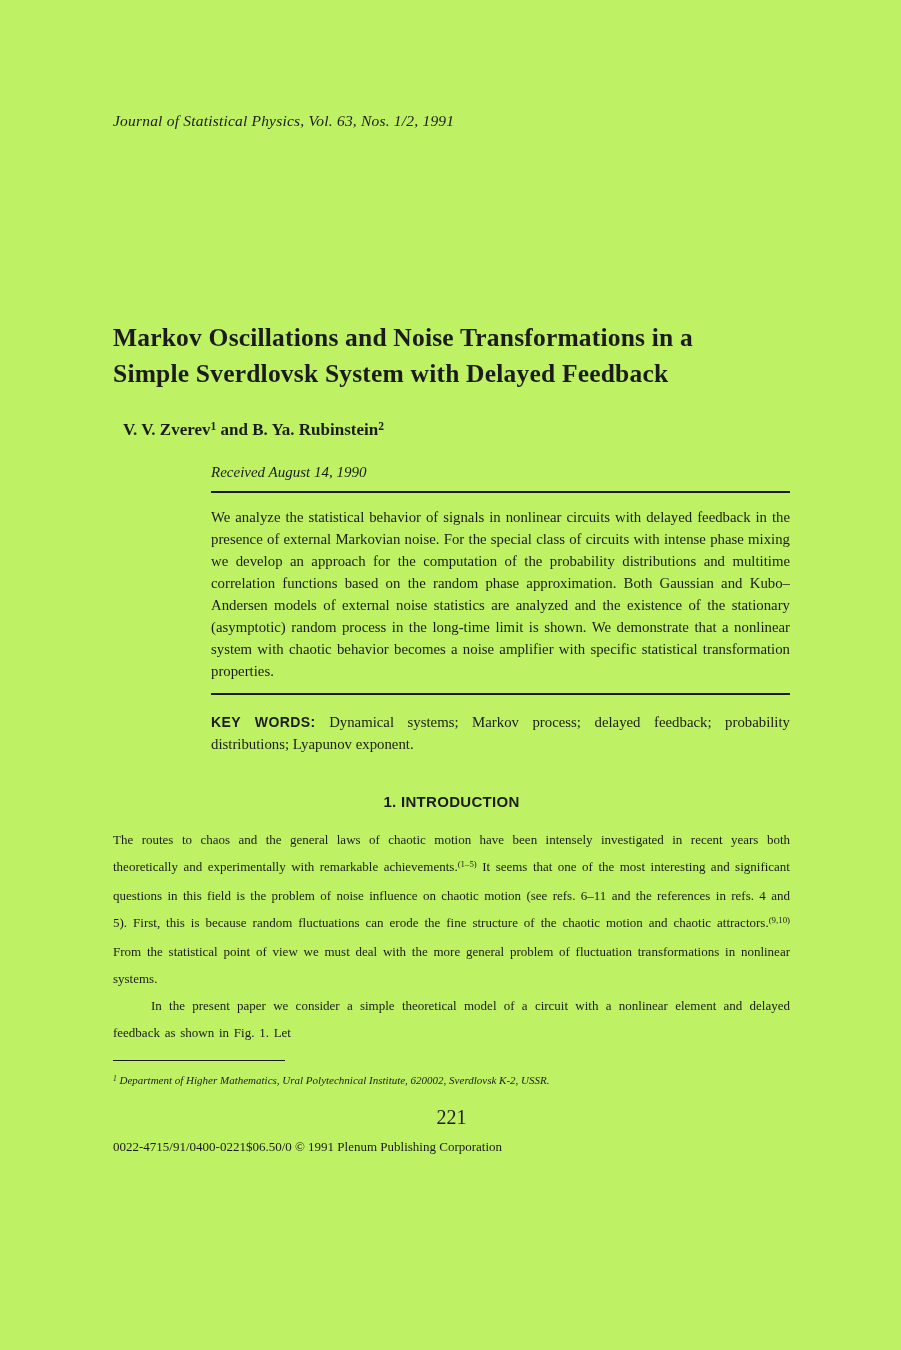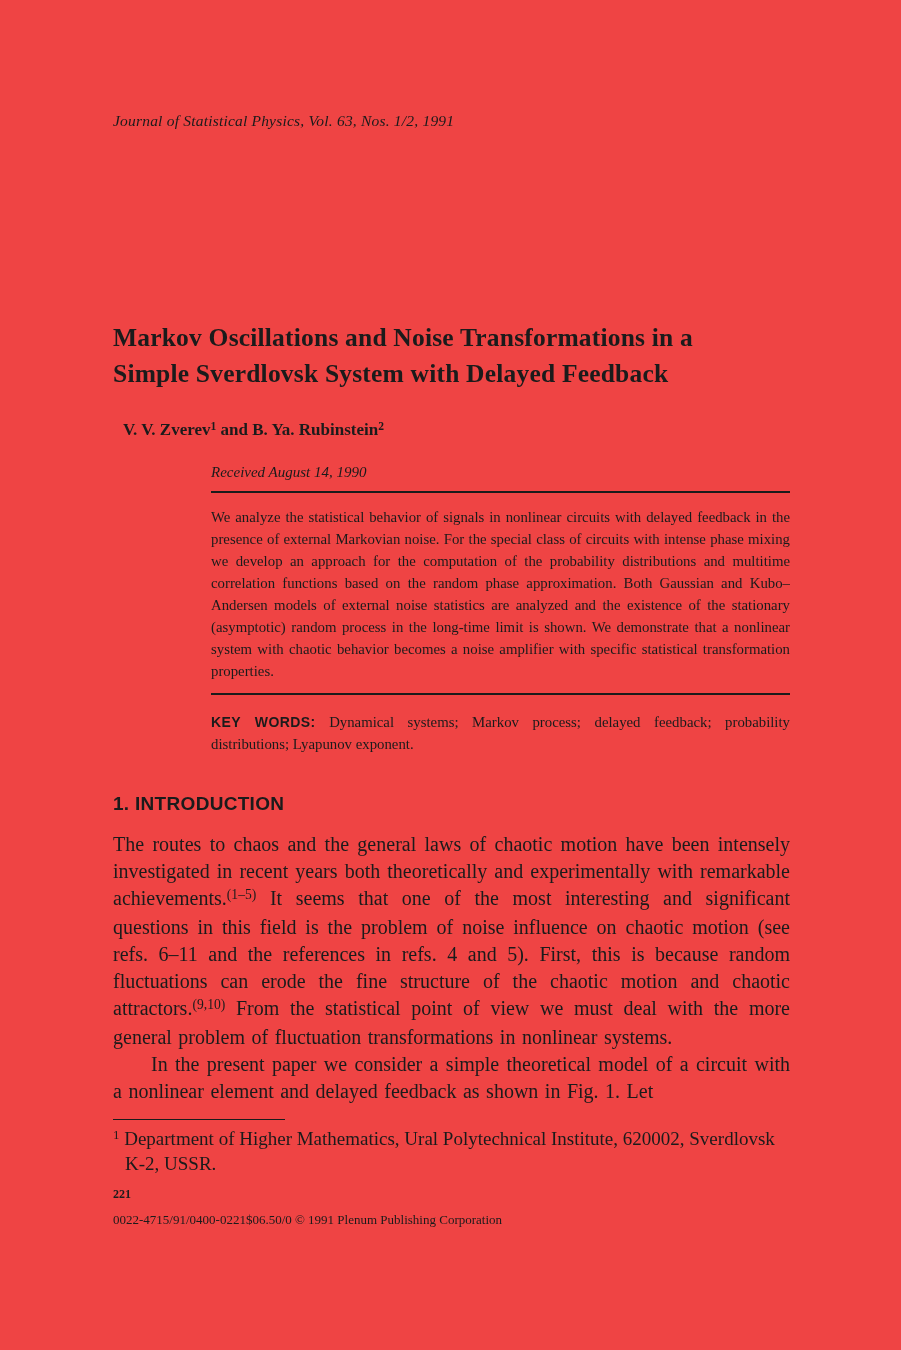--- a/index.html
+++ b/index.html
@@ -1,21 +1,21 @@
 <!DOCTYPE html>
 <html><head>
 <meta charset="utf-8">
 <style>
   html, body { margin: 0; padding: 0; background: #e8e8e8; }
   .page {
     position: relative;
     width: 901px;
     height: 1350px;
     margin: 0 auto;
-    background: #ef4444;
+    background: #bef264;
     overflow: hidden;
     font-family: "Liberation Serif", serif;
     color: #1b1b1b;
   }
   .content {
     position: absolute;
     left: 113px;
     top: 0;
     width: 677px;
   }
@@ -70,26 +70,27 @@
   .keywords-label {
     font-family: "Liberation Sans", sans-serif;
     font-weight: bold;
     font-size: 14px;
     letter-spacing: 0.4px;
   }
   .section-heading {
     margin: 38px 0 0 0;
     font-family: "Liberation Sans", sans-serif;
     font-weight: bold;
-    font-size: 19px;
+    font-size: 15px;
     letter-spacing: 0.3px;
+    text-align: center;
   }
   .body-par {
     margin: 16px 0 0 0;
-    font-size: 20px;
+    font-size: 13px;
     line-height: 27px;
     text-align: justify;
     word-spacing: 1.5px;
   }
   .body-par.indent {
     margin-top: 0;
     text-indent: 38px;
   }
   .sup {
     font-size: 0.68em;
@@ -98,31 +99,33 @@
     top: -0.45em;
   }
   .footnote-rule {
     border: none;
     border-top: 1.5px solid #1b1b1b;
     width: 172px;
     margin: 14px 0 0 0;
   }
   .footnotes {
     margin-top: 8px;
-    font-size: 19px;
+    font-size: 11px;
     line-height: 22.5px;
+    font-style: italic;
   }
   .footnote {
     padding-left: 12px;
     text-indent: -12px;
   }
   .page-number {
     margin-top: 12px;
-    font-weight: bold;
-    font-size: 12px;
+    text-align: center;
+    font-weight: normal;
+    font-size: 20px;
   }
   .copyright {
     margin-top: 10px;
     text-align: left;
     font-size: 13px;
   }
 </style>
 </head>
 <body>
 

